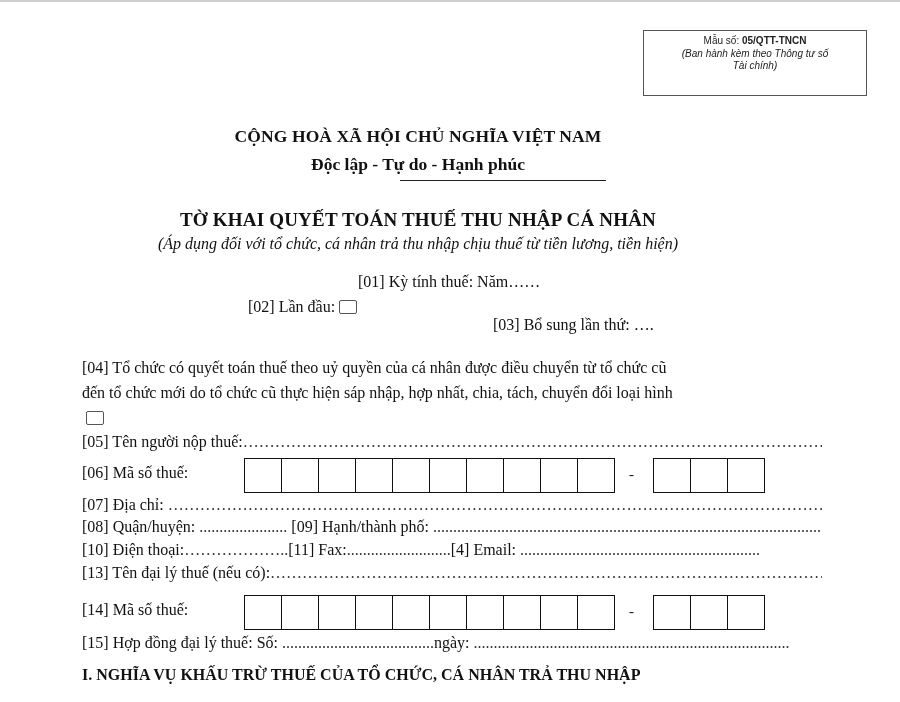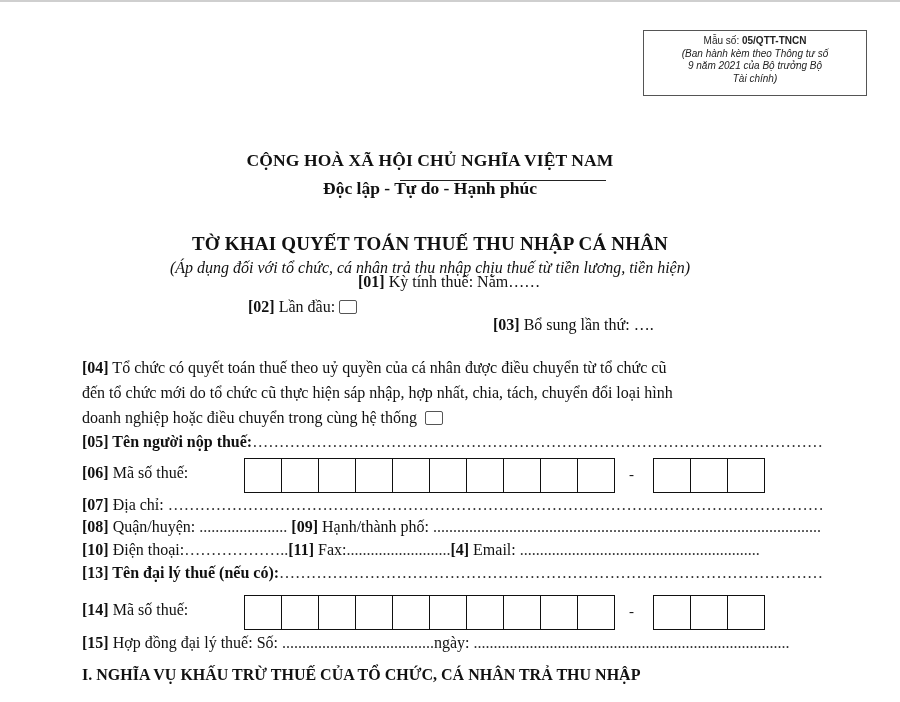--- a/index.html
+++ b/index.html
@@ -13,28 +13,28 @@
   .form-box {
     position:absolute; left:643px; top:30px; width:224px; height:66px;
     border:1px solid #555; box-sizing:border-box;
   }
   .form-box-text {
     position:absolute; left:643px; top:35px; width:224px; text-align:center;
     font-family:"Liberation Sans","DejaVu Sans",sans-serif; font-size:10px; line-height:12.5px; color:#222;
   }
   .form-box-text .it { font-style:italic; }
   .form-box-text b { font-weight:bold; }
-  .center { left:16px; width:828px; text-align:center;margin-top:24px; }
+  .center { left:4px; width:828px; text-align:center; }
   .nation { top:126px; font-size:17.5px; font-weight:bold; letter-spacing:0.1px; }
   .motto { top:154px; font-size:17.5px; font-weight:bold; }
   .motto-line { position:absolute; left:400px; top:180px; width:206px; height:1px; background:#222; }
   .title { top:209px; font-size:19px; font-weight:bold; letter-spacing:0.2px; }
   .subtitle { top:235px; font-size:16px; font-style:italic; }
   .line { font-size:16px; }
-  .b { font-weight:bold; }
+  .b { font-weight:normal; }
   .chk {
     display:inline-block; width:18px; height:14px; border:1px solid #555; border-radius:2px;
     vertical-align:-2px; box-sizing:border-box; background:#fff;
   }
   .row { position:absolute; left:82px; width:740px; font-size:16px; white-space:nowrap; overflow:hidden; }
   .dots { color:#333; letter-spacing:0; }
   .cells { position:absolute; display:flex; height:35px; }
   .cell { width:38px; height:35px; border:1px solid #111; box-sizing:border-box; margin-left:-1px; }
   .cell:first-child { margin-left:0; }
   .dash { position:absolute; font-size:15px; }
@@ -42,21 +42,20 @@
 </style>
 </head>
 <body>
 
 <div class="topbar"></div>
 
 <div class="form-box"></div>
 <div class="form-box-text">
   <div><span>Mẫu số: </span><b>05/QTT-TNCN</b></div>
   <div class="it">(Ban hành kèm theo Thông tư số</div>
-  <div class="it">9 năm 2021 của Bộ trưởng Bộ</div>
   <div class="it">Tài chính)</div>
 </div>
 
 <div class="abs center nation">CỘNG HOÀ XÃ HỘI CHỦ NGHĨA VIỆT NAM</div>
 <div class="abs center motto">Độc lập - Tự do - Hạnh phúc</div>
 <div class="motto-line"></div>
 
 <div class="abs center title">TỜ KHAI QUYẾT TOÁN THUẾ THU NHẬP CÁ NHÂN</div>
 <div class="abs center subtitle">(Áp dụng đối với tổ chức, cá nhân trả thu nhập chịu thuế từ tiền lương, tiền hiện)</div>
 
@@ -71,21 +70,21 @@
   <span class="b">[03]</span><span> Bổ sung lần thứ: ….</span>
 </div>
 
 <div class="row" style="top:359px;">
   <span class="b">[04]</span><span> Tổ chức có quyết toán thuế theo uỷ quyền của cá nhân được điều chuyển từ tổ chức cũ</span>
 </div>
 <div class="row" style="top:384px;">
   <span>đến tổ chức mới do tổ chức cũ thực hiện sáp nhập, hợp nhất, chia, tách, chuyển đổi loại hình</span>
 </div>
 <div class="row" style="top:409px;">
-  <span>doanh nghiệp hoặc điều chuyển trong cùng hệ thống </span><span class="chk" style="margin-left:4px;"></span>
+  <span class="chk" style="margin-left:4px;"></span>
 </div>
 
 <div class="row" style="top:433px;">
   <span class="b">[05]</span><span class="b"> Tên người nộp thuế:</span><span class="dots">………………………………………………………………………………………………………………………………</span>
 </div>
 
 <div class="row" style="top:464px; width:160px;">
   <span class="b">[06]</span><span> Mã số thuế:</span>
 </div>
 <div class="cells" style="left:244px; top:458px;">

